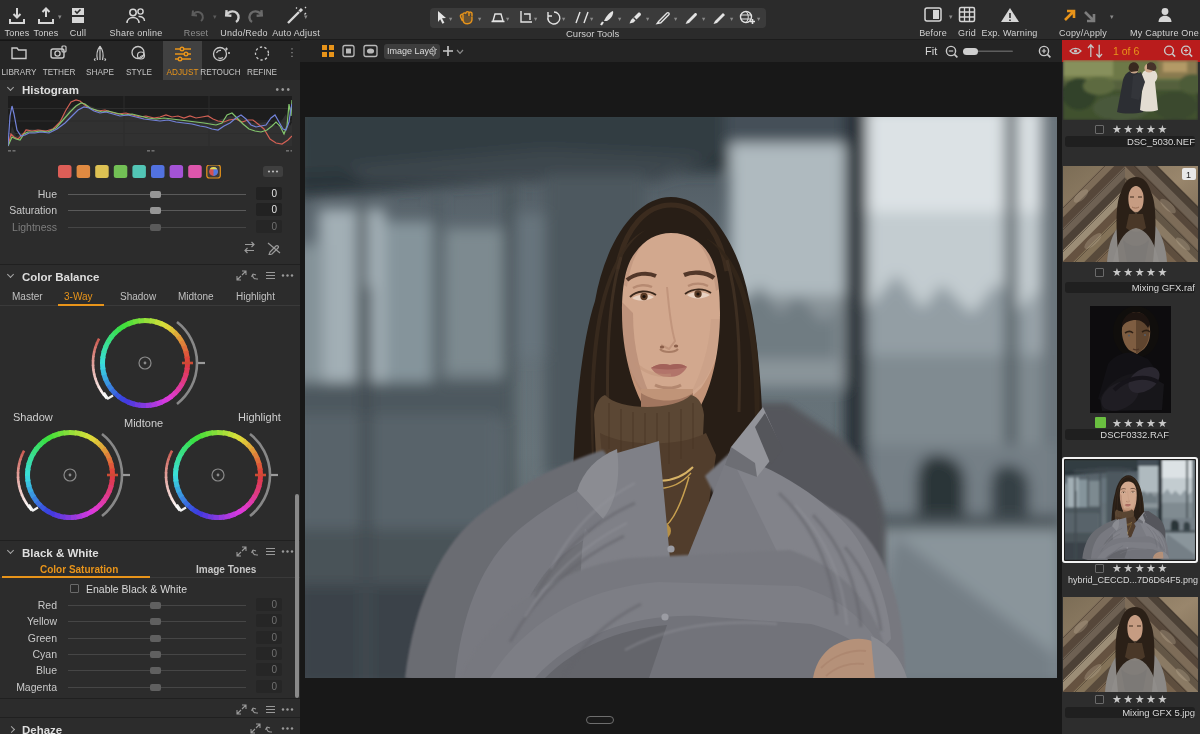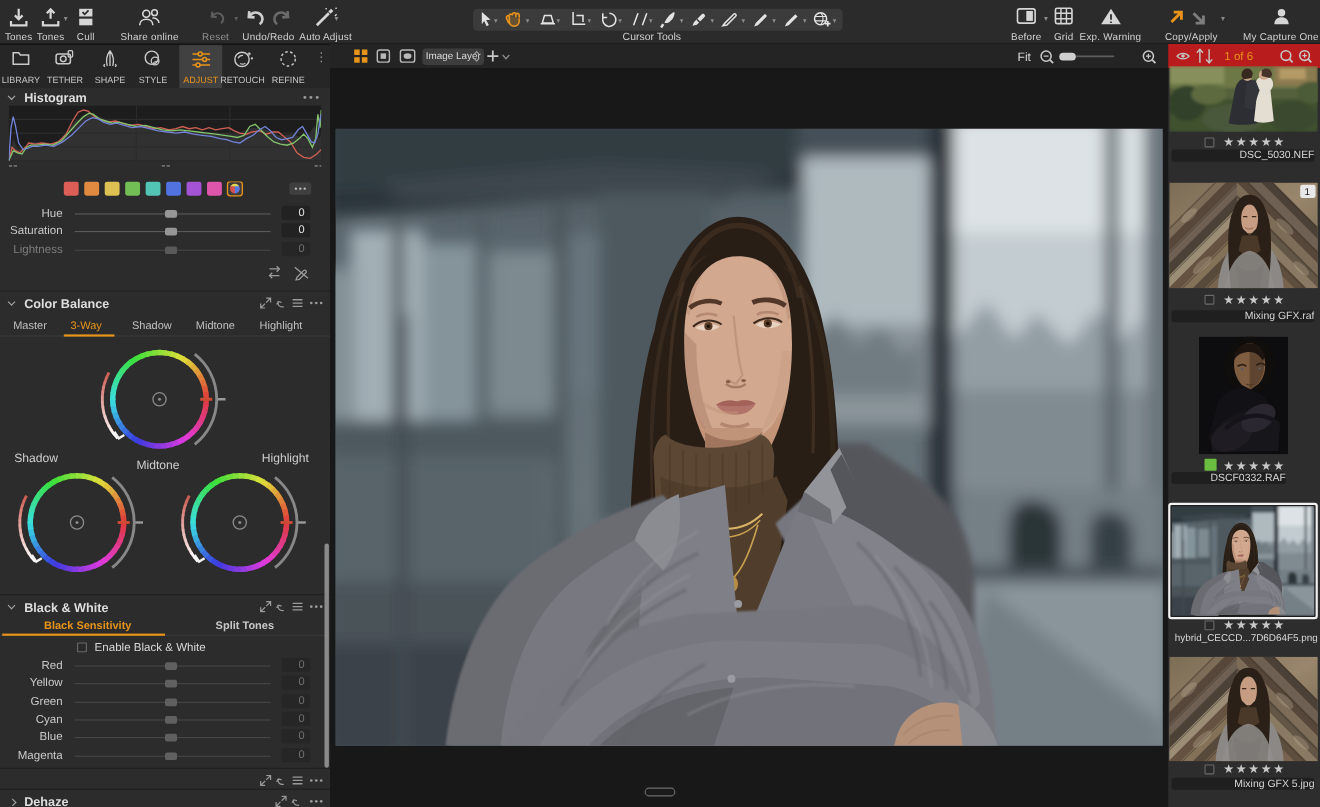--- a/index.html
+++ b/index.html
@@ -571,22 +571,22 @@
       </div>
 <svg class="abs" style="left:236px;top:466px" width="58" height="11" viewBox="0 0 58 11">
 <path d="M1 10L5 6M1 6v4h4M10 1L6 5M10 5V1H6" stroke="#9a9a9a" stroke-width="1.1" fill="none"></path>
 <path d="M22 9c-4 .5-6-2-5-5m0 0l-1.5 2.8M17 4l3 1" stroke="#9a9a9a" stroke-width="1.1" fill="none"></path>
 <path d="M30 2.5h9M30 5.5h9M30 8.5h9" stroke="#9a9a9a" stroke-width="1.2"></path>
 <circle cx="47" cy="5.5" r="1.2" fill="#9a9a9a"></circle>
         <circle cx="51.5" cy="5.5" r="1.2" fill="#9a9a9a"></circle>
         <circle cx="56" cy="5.5" r="1.2" fill="#9a9a9a"></circle>
 </svg>
 <div class="abs" style="left:0;top:484px;width:300px;color:#e8941a;font-size:10px;font-weight:bold">
-        <span style="position:absolute;left:40px">Black Sensitivity</span>
-        <span style="position:absolute;left:196px;color:#c9c9c9">Split Tones</span>
+        <span style="position:absolute;left:40px">Color Saturation</span>
+        <span style="position:absolute;left:196px;color:#c9c9c9">Image Tones</span>
       </div>
 <div class="abs" style="left:0;top:497px;width:300px;height:1px;background:#3a3a3a"></div>
 <div class="abs" style="left:2px;top:496px;width:148px;height:2px;background:#e8941a"></div>
 <div class="chk" style="left:70px;top:504px"></div>
 <div class="abs" style="left:86px;top:503px;color:#d8d8d8;font-size:10.5px">Enable Black &amp; White</div>
 <div class="slider-lbl" style="left:2px;top:519px">Red</div>
 <div class="slider-track" style="left:68px;top:525px;width:178px;background:#464646"></div>
 <div class="slider-knob" style="left:150px;top:522px;background:#606060"></div>
 <div class="valbox dim" style="left:256px;top:518px">0</div>
 <div class="slider-lbl" style="left:2px;top:535px">Yellow</div>

